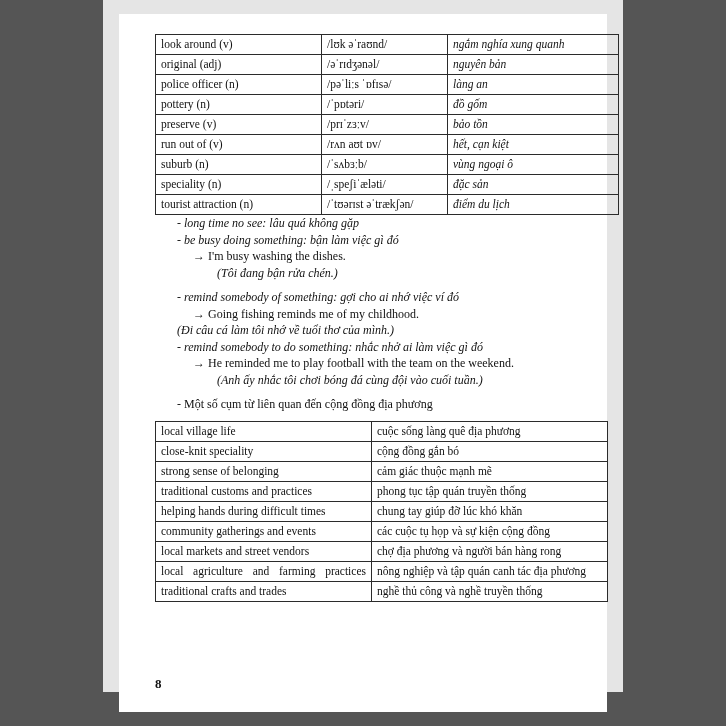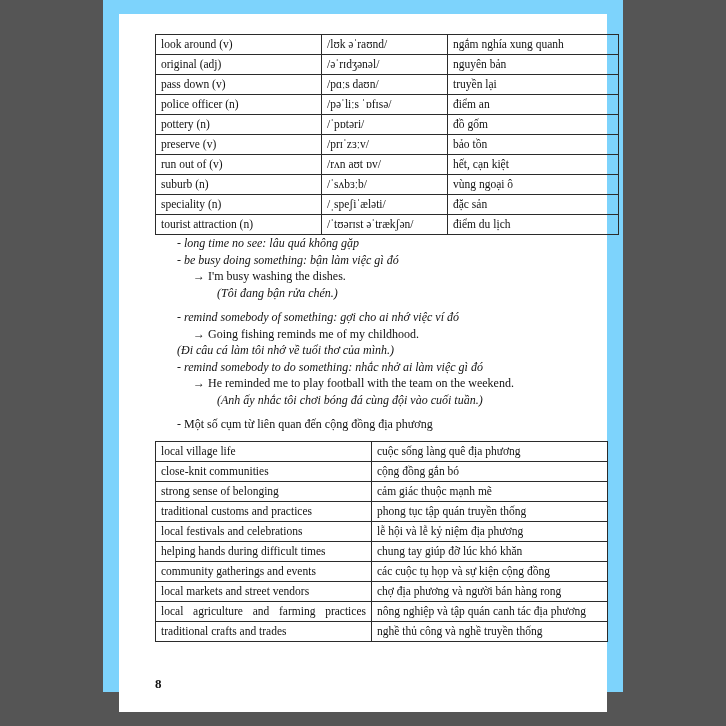--- a/index.html
+++ b/index.html
@@ -12,21 +12,21 @@
     background: #555555;
     font-family: "Liberation Serif", serif;
     overflow: hidden;
   }
   #page {
     position: absolute;
     left: 103px;
     top: 0;
     width: 520px;
     height: 692px;
-    background: #7dd3fc;
+    background: #e5e5e5;
   }
   #page-inner {
     position: absolute;
     left: 16px;
     top: 14px;
     width: 488px;
     height: 698px;
     background: #ffffff;
     padding: 0;
   }
@@ -44,21 +44,21 @@
   table.voc td {
     border: 1px solid #2b2b2b;
     padding: 2px 5px;
     font-size: 11.5px;
     line-height: 15px;
     vertical-align: middle;
     color: #111;
   }
   table.voc td.c1 { width: 155px; }
   table.voc td.c2 { width: 115px; }
-  table.voc td.c3 { width: 160px; }
+  table.voc td.c3 { width: 160px; font-style: italic; }
 
   .notes {
     font-size: 12px;
     line-height: 16.5px;
     color: #111;
   }
   .notes .ln {
     white-space: nowrap;
   }
   .lvl1 { padding-left: 22px; }
@@ -114,28 +114,23 @@
             <td class="c1">look around (v)</td>
             <td class="c2">/lʊk əˈraʊnd/</td>
             <td class="c3">ngắm nghía xung quanh</td>
           </tr>
           <tr>
             <td class="c1">original (adj)</td>
             <td class="c2">/əˈrɪdʒənəl/</td>
             <td class="c3">nguyên bản</td>
           </tr>
           <tr>
-            <td class="c1">pass down (v)</td>
-            <td class="c2">/pɑːs daʊn/</td>
-            <td class="c3">truyền lại</td>
-          </tr>
-          <tr>
             <td class="c1">police officer (n)</td>
             <td class="c2">/pəˈliːs ˈɒfɪsə/</td>
-            <td class="c3">điểm an</td>
+            <td class="c3">làng an</td>
           </tr>
           <tr>
             <td class="c1">pottery (n)</td>
             <td class="c2">/ˈpɒtəri/</td>
             <td class="c3">đồ gốm</td>
           </tr>
           <tr>
             <td class="c1">preserve (v)</td>
             <td class="c2">/prɪˈzɜːv/</td>
             <td class="c3">bảo tồn</td>
@@ -179,34 +174,30 @@
         <div class="ln lvl1">- Một số cụm từ liên quan đến cộng đồng địa phương</div>
       </div>
 
       <table class="phr">
         <tbody>
           <tr>
             <td class="e">local village life</td>
             <td class="v">cuộc sống làng quê địa phương</td>
           </tr>
           <tr>
-            <td class="e">close-knit communities</td>
+            <td class="e">close-knit speciality</td>
             <td class="v">cộng đồng gắn bó</td>
           </tr>
           <tr>
             <td class="e">strong sense of belonging</td>
             <td class="v">cảm giác thuộc mạnh mẽ</td>
           </tr>
           <tr>
             <td class="e">traditional customs and practices</td>
             <td class="v">phong tục tập quán truyền thống</td>
-          </tr>
-          <tr>
-            <td class="e">local festivals and celebrations</td>
-            <td class="v">lễ hội và lễ kỷ niệm địa phương</td>
           </tr>
           <tr>
             <td class="e">helping hands during difficult times</td>
             <td class="v">chung tay giúp đỡ lúc khó khăn</td>
           </tr>
           <tr>
             <td class="e">community gatherings and events</td>
             <td class="v">các cuộc tụ họp và sự kiện cộng đồng</td>
           </tr>
           <tr>

